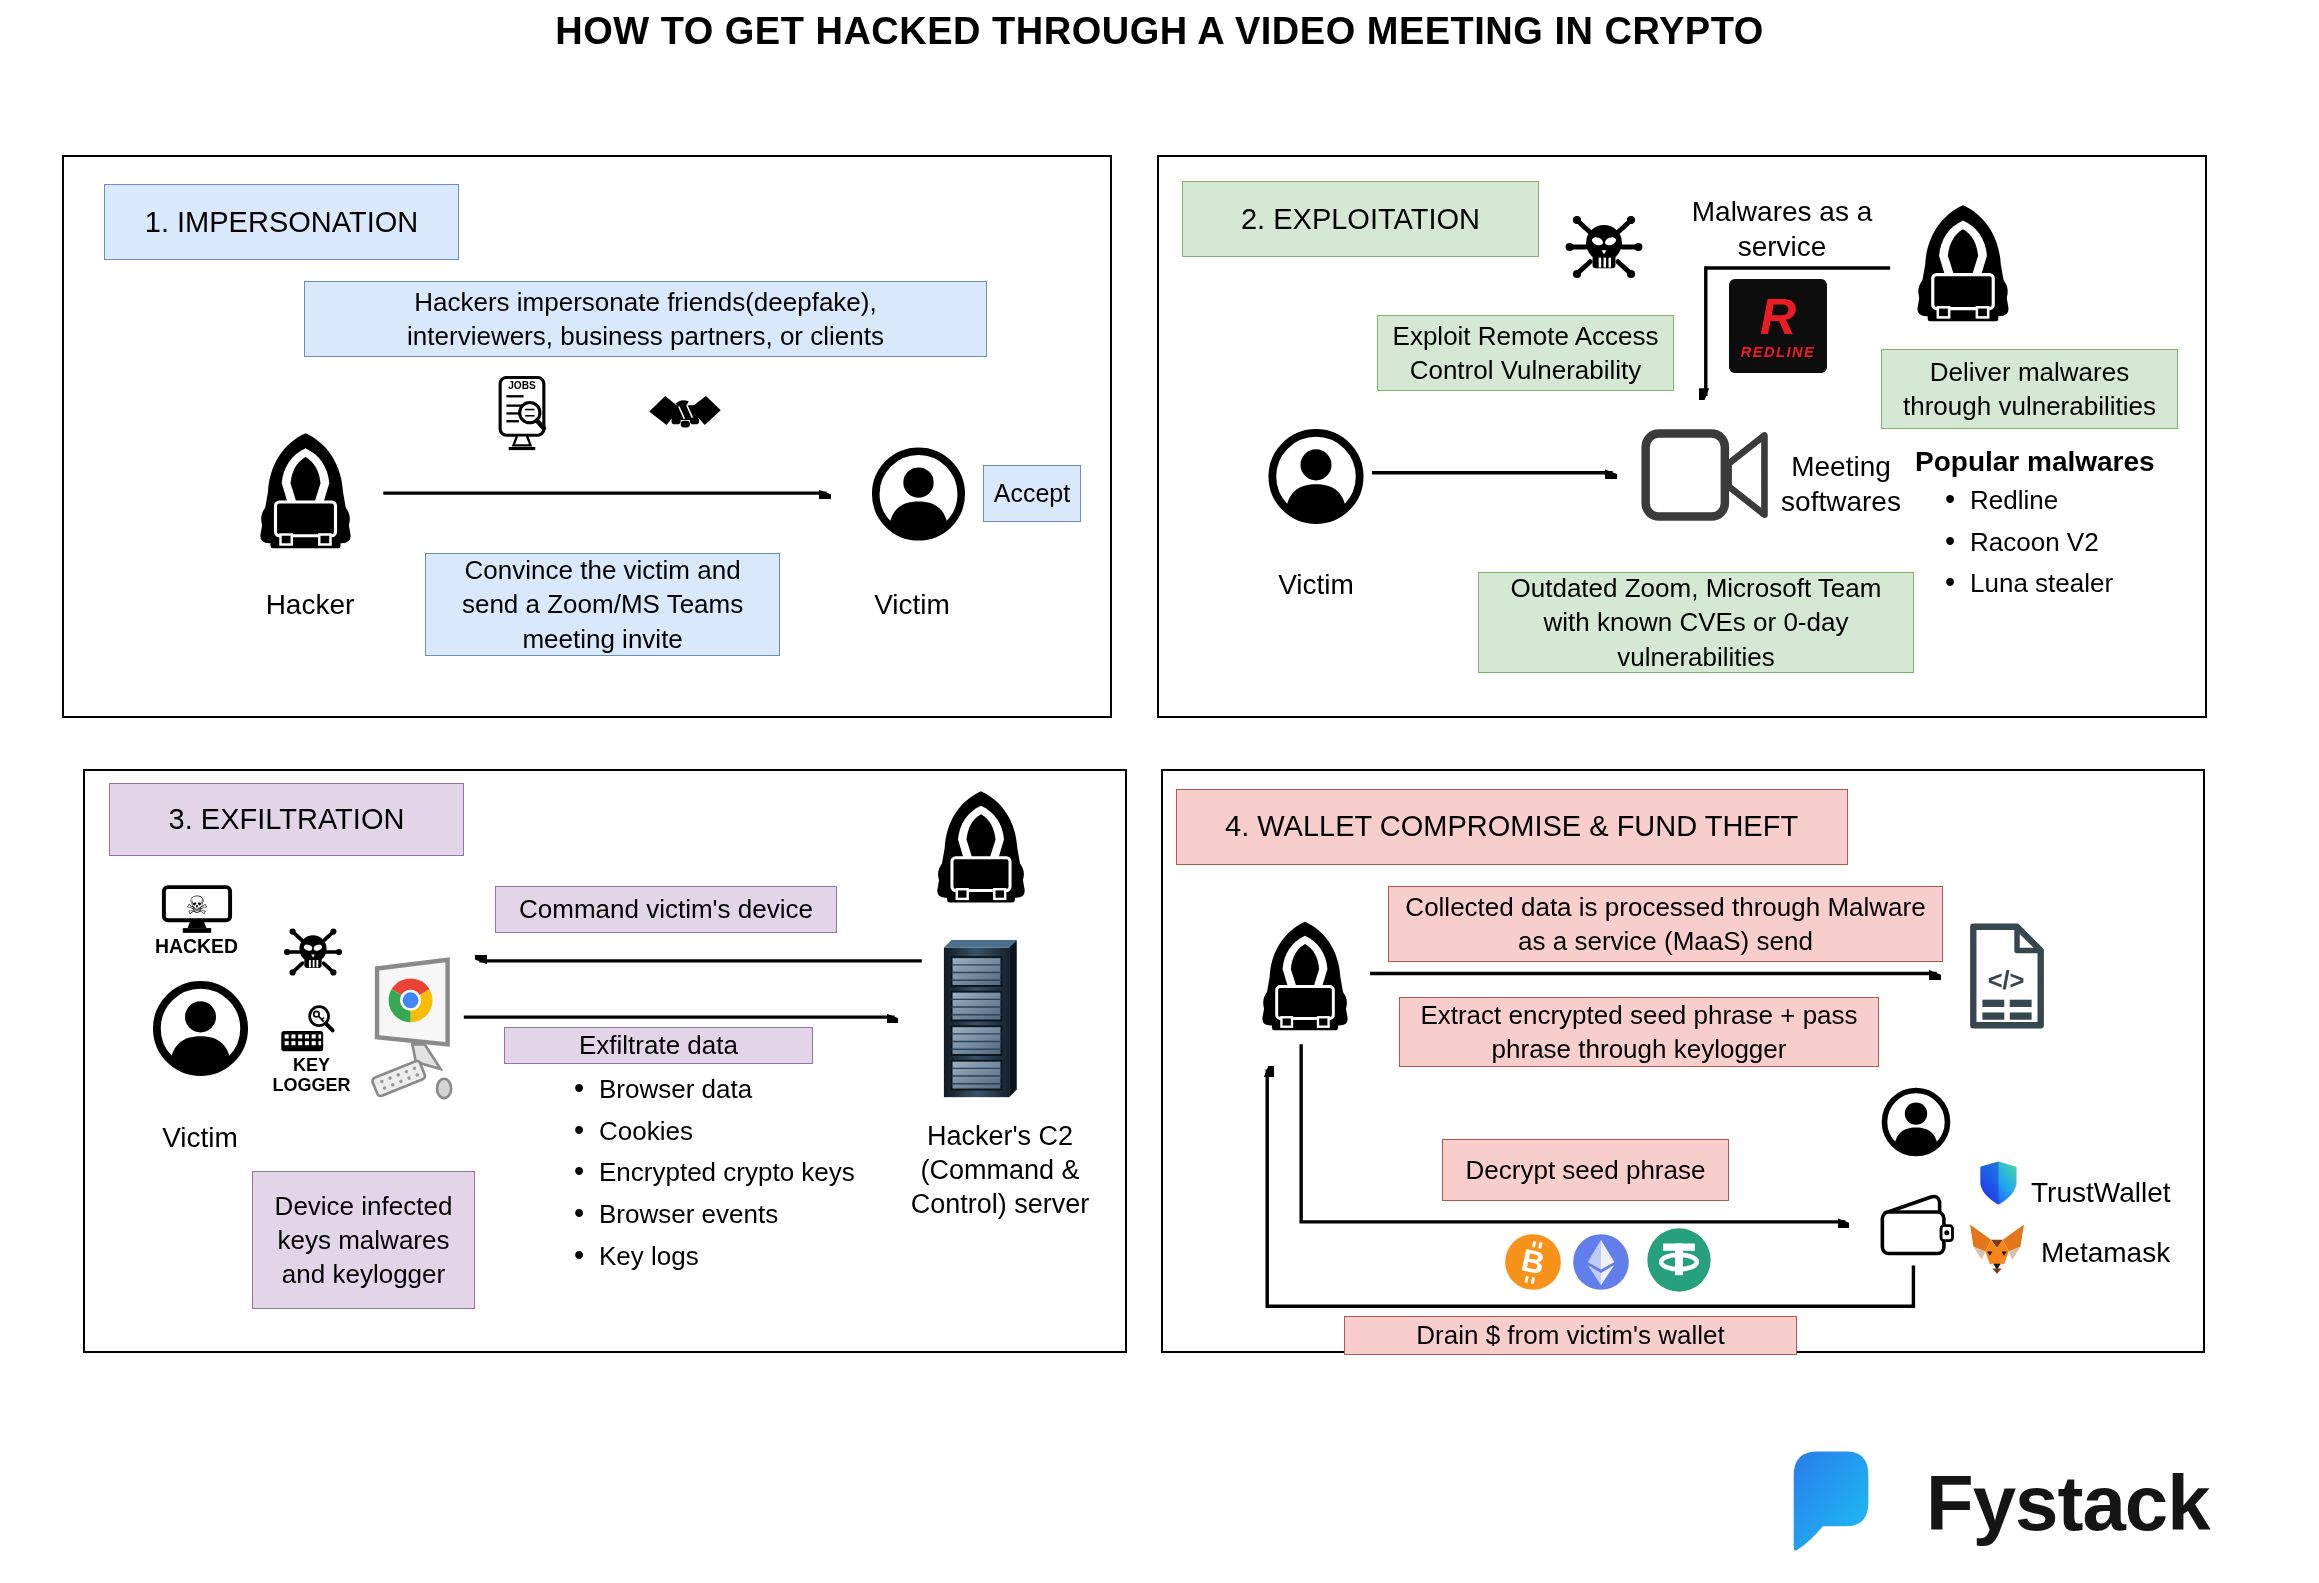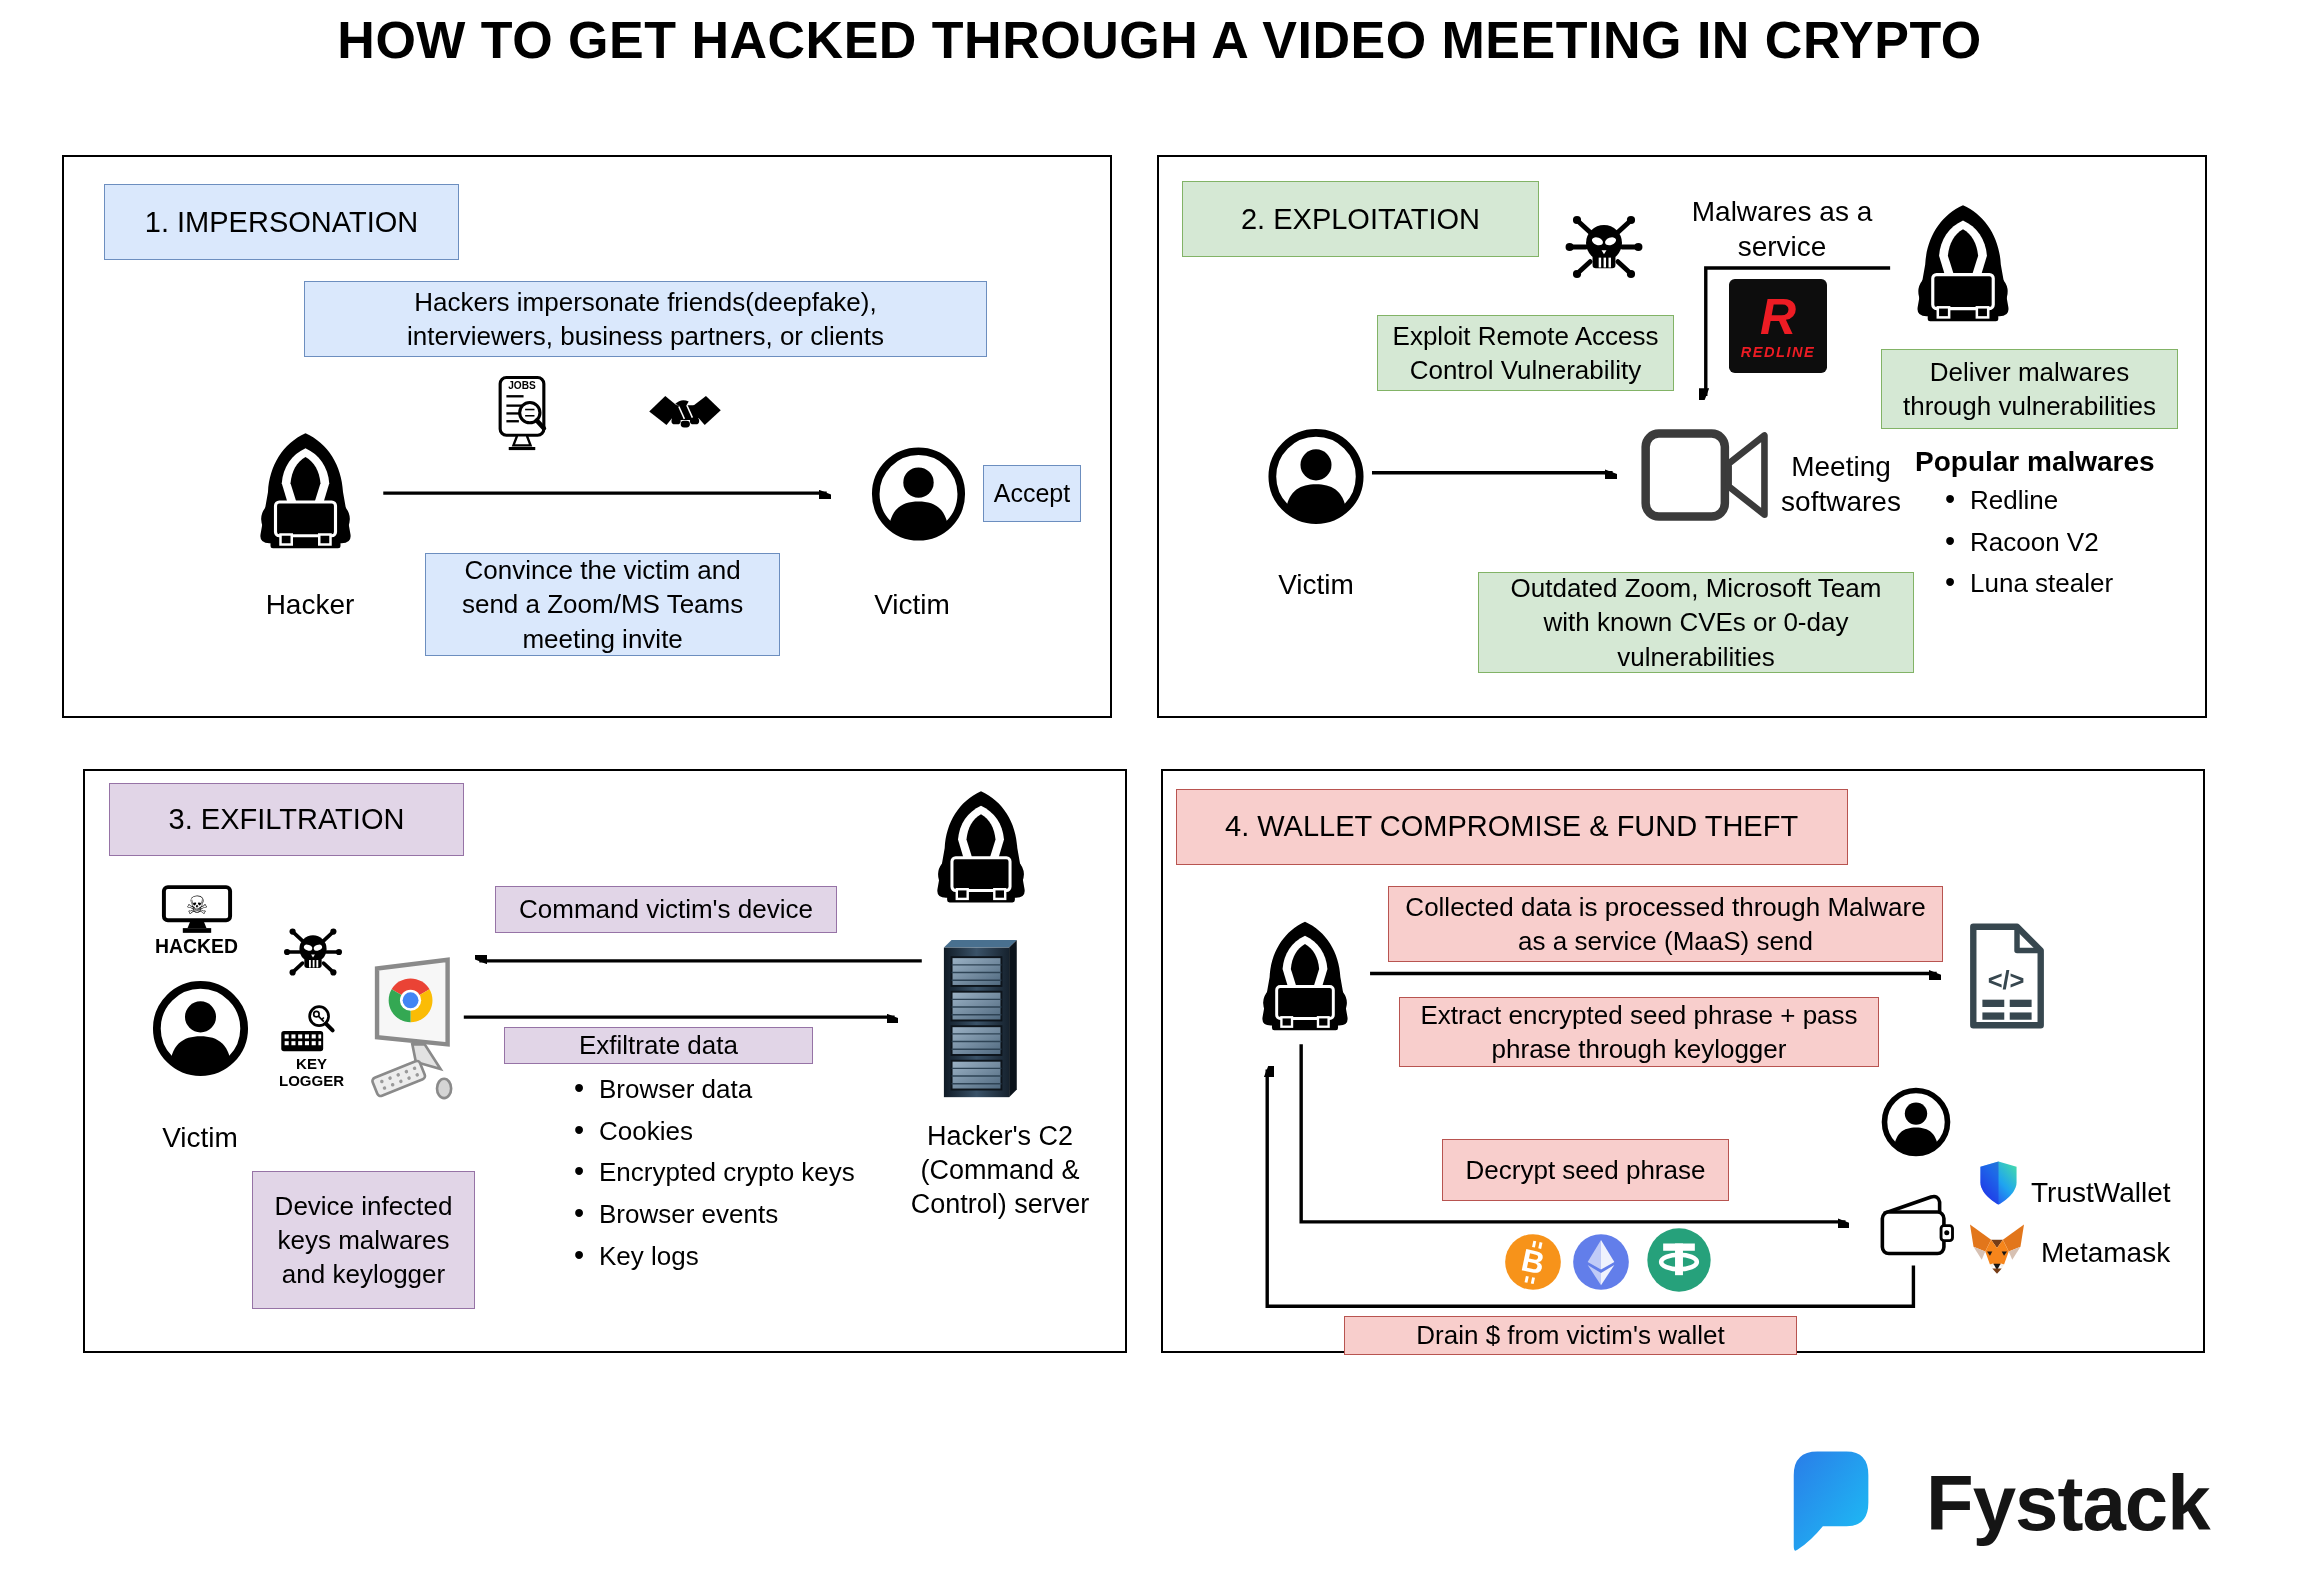--- a/index.html
+++ b/index.html
@@ -1,20 +1,20 @@
 <!DOCTYPE html>
 <html style="--blue-fill: #dae8fc; --blue-border: #6c8ebf; --green-fill: #d5e8d4; --green-border: #82b366; --purple-fill: #e1d5e7; --purple-border: #9673a6; --pink-fill: #f8cecc; --pink-border: #b85450; --btc-orange: #f7931a; --eth-blue: #627eea; --usdt-green: #26a17b; --redline-red: #ed1c24; --fystack-blue-1: #2a7de8; --fystack-blue-2: #1cc0f5;"><head>
 <meta charset="utf-8">
 <style>
   html,body{margin:0;padding:0;background:#fff;}
   #page{position:relative;width:2319px;height:1584px;background:#fff;overflow:hidden;
         font-family:"Liberation Sans",sans-serif;color:#000;}
   .abs{position:absolute;}
   #main-title{position:absolute;left:0;top:9.7px;width:2319px;text-align:center;
-              font-size:52px;font-weight:700;letter-spacing:0.5px;}
+              font-size:38px;font-weight:700;letter-spacing:0.5px;}
   .panel{position:absolute;border:2.9px solid #000;background:#fff;}
   .box{position:absolute;display:flex;align-items:center;justify-content:center;
        text-align:center;border:1.9px solid;font-size:26px;line-height:1.32;padding:3.9px 7.8px;box-sizing:border-box;}
   .box.blue  {background:var(--blue-fill,#dae8fc);  border-color:var(--blue-border,#6c8ebf);}
   .box.green {background:var(--green-fill,#d5e8d4); border-color:var(--green-border,#82b366);}
   .box.purple{background:var(--purple-fill,#e1d5e7);border-color:var(--purple-border,#9673a6);}
   .box.pink  {background:var(--pink-fill,#f8cecc);  border-color:var(--pink-border,#b85450);}
   .section-title{font-size:29px;}
   .label{position:absolute;font-size:28px;text-align:center;line-height:1.25;}
   .b{font-weight:700;}
@@ -225,21 +225,21 @@
           <rect x="51" y="45" width="6" height="6"></rect>
           <rect x="61" y="45" width="4" height="6"></rect>
         <rect x="11" y="55" width="6" height="6"></rect>
           <rect x="21" y="55" width="6" height="6"></rect>
           <rect x="31" y="55" width="6" height="6"></rect>
           <rect x="41" y="55" width="6" height="6"></rect>
           <rect x="51" y="55" width="6" height="6"></rect>
           <rect x="61" y="55" width="4" height="6"></rect>
       </g>
     </svg>
-    <div class="small-caps-label" style="left:182px;top:285px;width:89px;font-size:15px;">KEY LOGGER</div>
+    <div class="small-caps-label" style="left:182px;top:285px;width:89px;font-size:18px;">KEY LOGGER</div>
 
     <svg class="abs" style="left:285px;top:180px;" width="97" height="155" viewBox="0 0 110 160">
       <polygon points="8,12 88,2 88,98 8,90" fill="#f7f7f7" stroke="#8a8a8a" stroke-width="5"></polygon>
       <g>
         <path d="M46 48 L24.5 35.5 A25 25 0 0 1 67.5 35.5 Z" fill="#ea4335"></path>
         <path d="M46 48 L67.5 35.5 A25 25 0 0 1 46 73 Z" fill="#fbbc05"></path>
         <path d="M46 48 L46 73 A25 25 0 0 1 24.5 35.5 Z" fill="#34a853"></path>
         <circle cx="46" cy="48" r="12" fill="#fff"></circle>
         <circle cx="46" cy="48" r="9" fill="#4285f4"></circle>
       </g>

